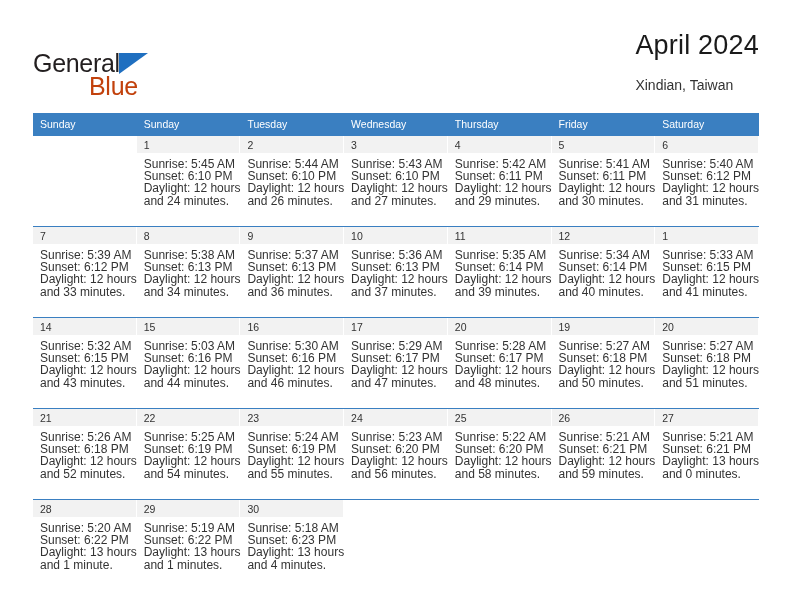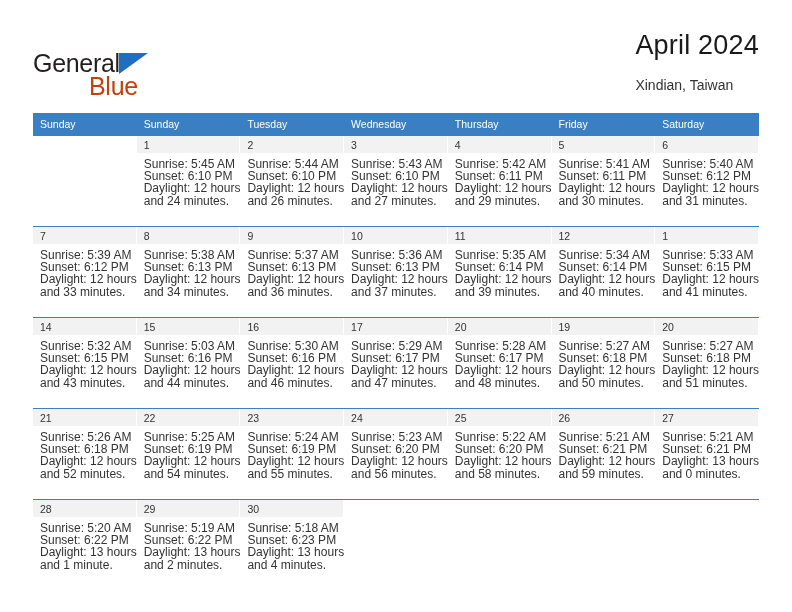--- a/index.html
+++ b/index.html
@@ -563,21 +563,21 @@
           </td>
           <td>
             <div class="daycell">
               <div class="daynum-band">
                 <span class="daynum">29</span>
               </div>
               <div class="info">
                 <div>Sunrise: 5:19 AM</div>
                 <div>Sunset: 6:22 PM</div>
                 <div>Daylight: 13 hours</div>
-                <div>and 2 minutes.</div>
+                <div>and 1 minutes.</div>
               </div>
             </div>
           </td>
           <td>
             <div class="daycell">
               <div class="daynum-band">
                 <span class="daynum">30</span>
               </div>
               <div class="info">
                 <div>Sunrise: 5:18 AM</div>

